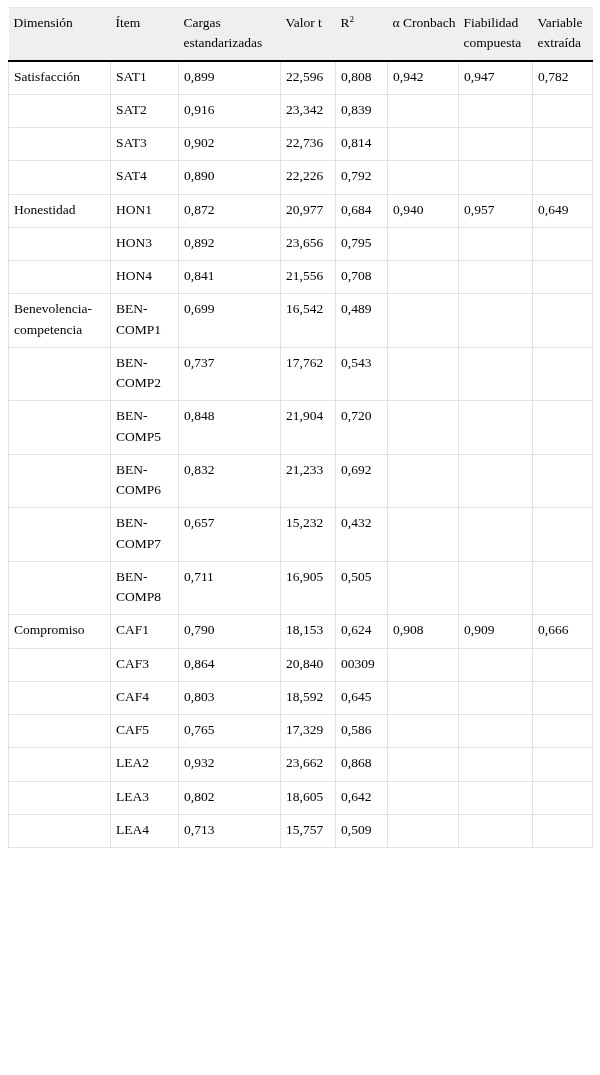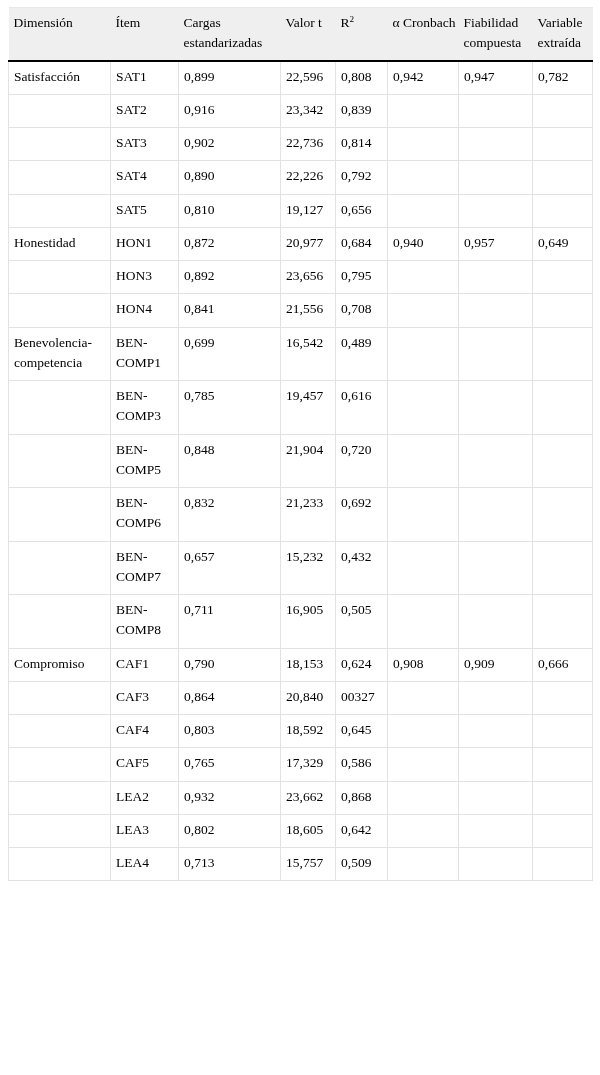--- a/index.html
+++ b/index.html
@@ -117,30 +117,20 @@
           <td></td>
           <td>SAT4</td>
           <td>0,890</td>
           <td>22,226</td>
           <td>0,792</td>
           <td></td>
           <td></td>
           <td></td>
         </tr>
         <tr>
-          <td></td>
-          <td>SAT5</td>
-          <td>0,810</td>
-          <td>19,127</td>
-          <td>0,656</td>
-          <td></td>
-          <td></td>
-          <td></td>
-        </tr>
-        <tr>
           <td>Honestidad</td>
           <td>HON1</td>
           <td>0,872</td>
           <td>20,977</td>
           <td>0,684</td>
           <td>0,940</td>
           <td>0,957</td>
           <td>0,649</td>
         </tr>
         <tr>
@@ -168,24 +158,24 @@
           <td>BEN-COMP1</td>
           <td>0,699</td>
           <td>16,542</td>
           <td>0,489</td>
           <td></td>
           <td></td>
           <td></td>
         </tr>
         <tr>
           <td></td>
-          <td>BEN-COMP3</td>
-          <td>0,785</td>
-          <td>19,457</td>
-          <td>0,616</td>
+          <td>BEN-COMP2</td>
+          <td>0,737</td>
+          <td>17,762</td>
+          <td>0,543</td>
           <td></td>
           <td></td>
           <td></td>
         </tr>
         <tr>
           <td></td>
           <td>BEN-COMP5</td>
           <td>0,848</td>
           <td>21,904</td>
           <td>0,720</td>
@@ -231,21 +221,21 @@
           <td>0,624</td>
           <td>0,908</td>
           <td>0,909</td>
           <td>0,666</td>
         </tr>
         <tr>
           <td></td>
           <td>CAF3</td>
           <td>0,864</td>
           <td>20,840</td>
-          <td>00327</td>
+          <td>00309</td>
           <td></td>
           <td></td>
           <td></td>
         </tr>
         <tr>
           <td></td>
           <td>CAF4</td>
           <td>0,803</td>
           <td>18,592</td>
           <td>0,645</td>

